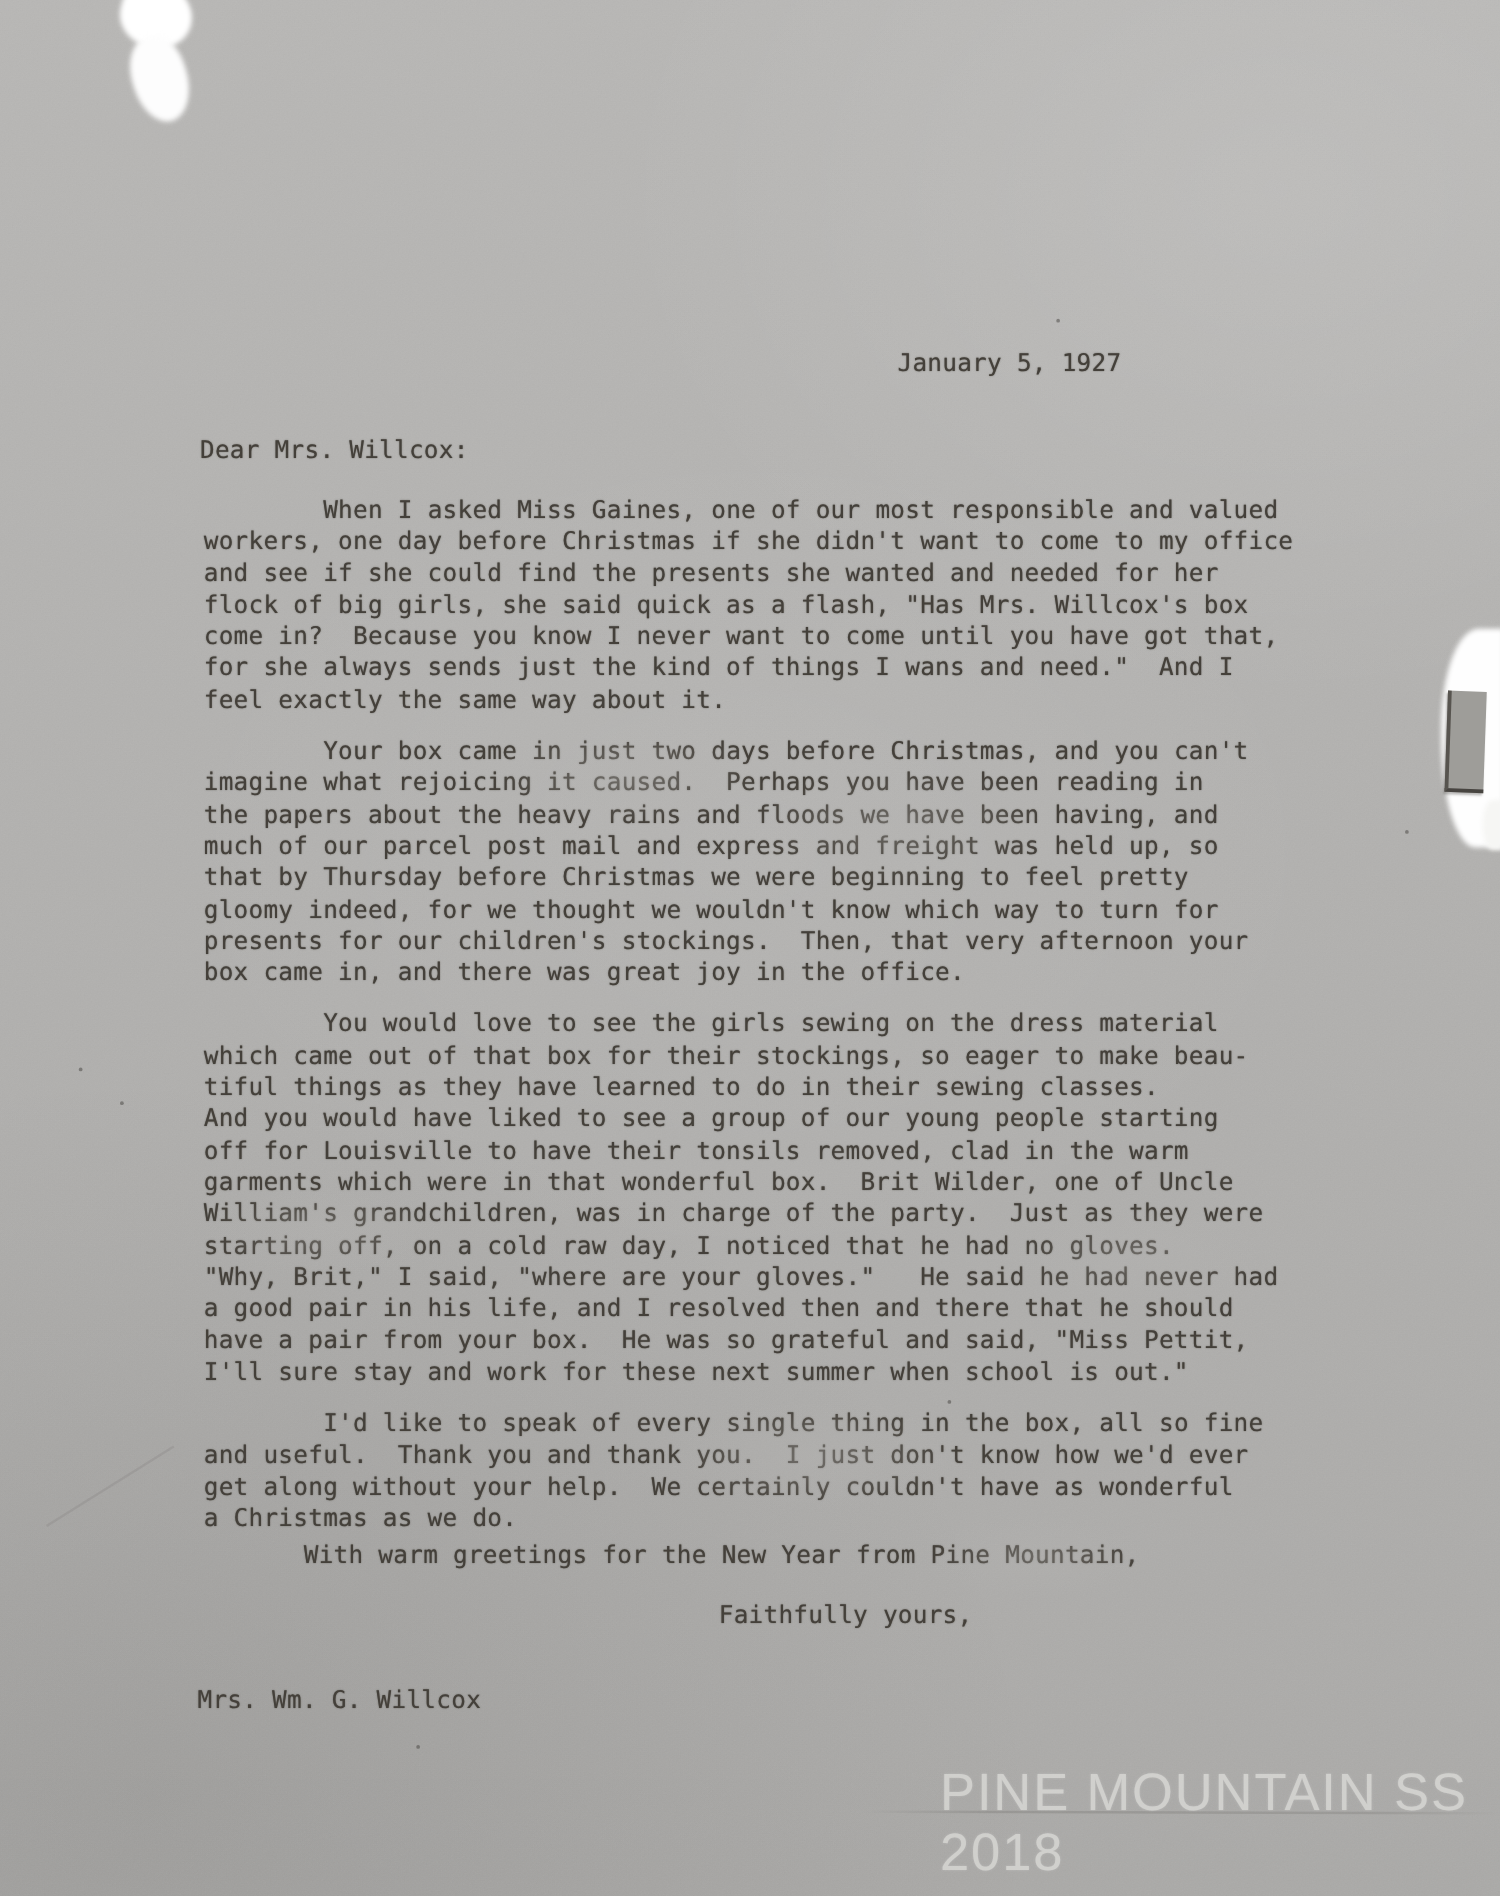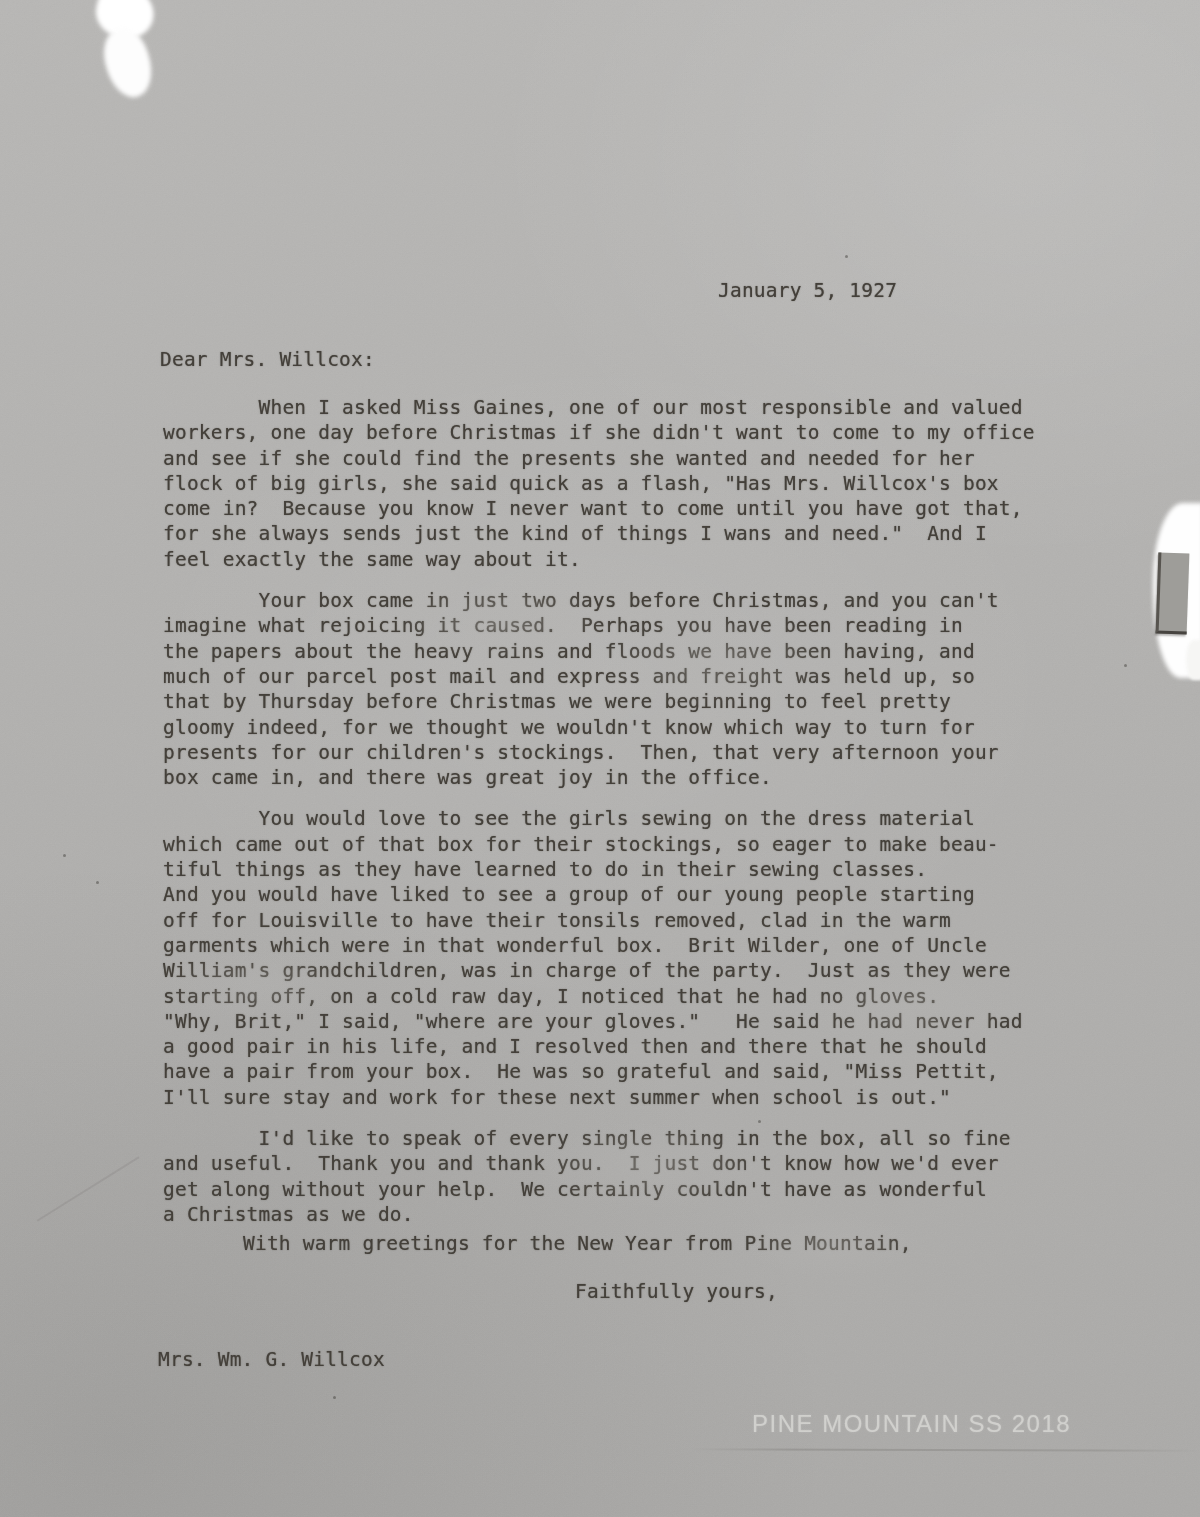--- a/index.html
+++ b/index.html
@@ -41,21 +41,21 @@
   .body-block p{
     margin:0 0 16px 0;
     white-space:pre-wrap;
   }
   .greeting-line{position:absolute;left:243px;top:1231px;}
   .closing-line{position:absolute;left:575px;top:1279px;}
   .signature-line{position:absolute;left:158px;top:1347px;}
   .watermark{
     position:absolute;left:752px;top:1410px;z-index:6;
     font-family:"Liberation Sans","DejaVu Sans",sans-serif;
-    font-size:24px;font-weight:400;letter-spacing:1.5px;
+    font-size:42px;font-weight:400;letter-spacing:1.5px;
     color:var(--watermark);opacity:.62;
     text-shadow:0 0 2px rgba(255,255,255,.35);
     pointer-events:none;
   }
   
   .artifact{position:absolute;z-index:5;pointer-events:none;}
   .tear-top-a{left:96px;top:-14px;width:58px;height:52px;background:#fff;
     border-radius:45% 55% 50% 50%;transform:rotate(14deg);filter:blur(2px);}
   .tear-top-b{left:106px;top:28px;width:44px;height:70px;background:#fdfdfd;
     border-radius:50% 45% 55% 50%;transform:rotate(-18deg);filter:blur(2px);}

